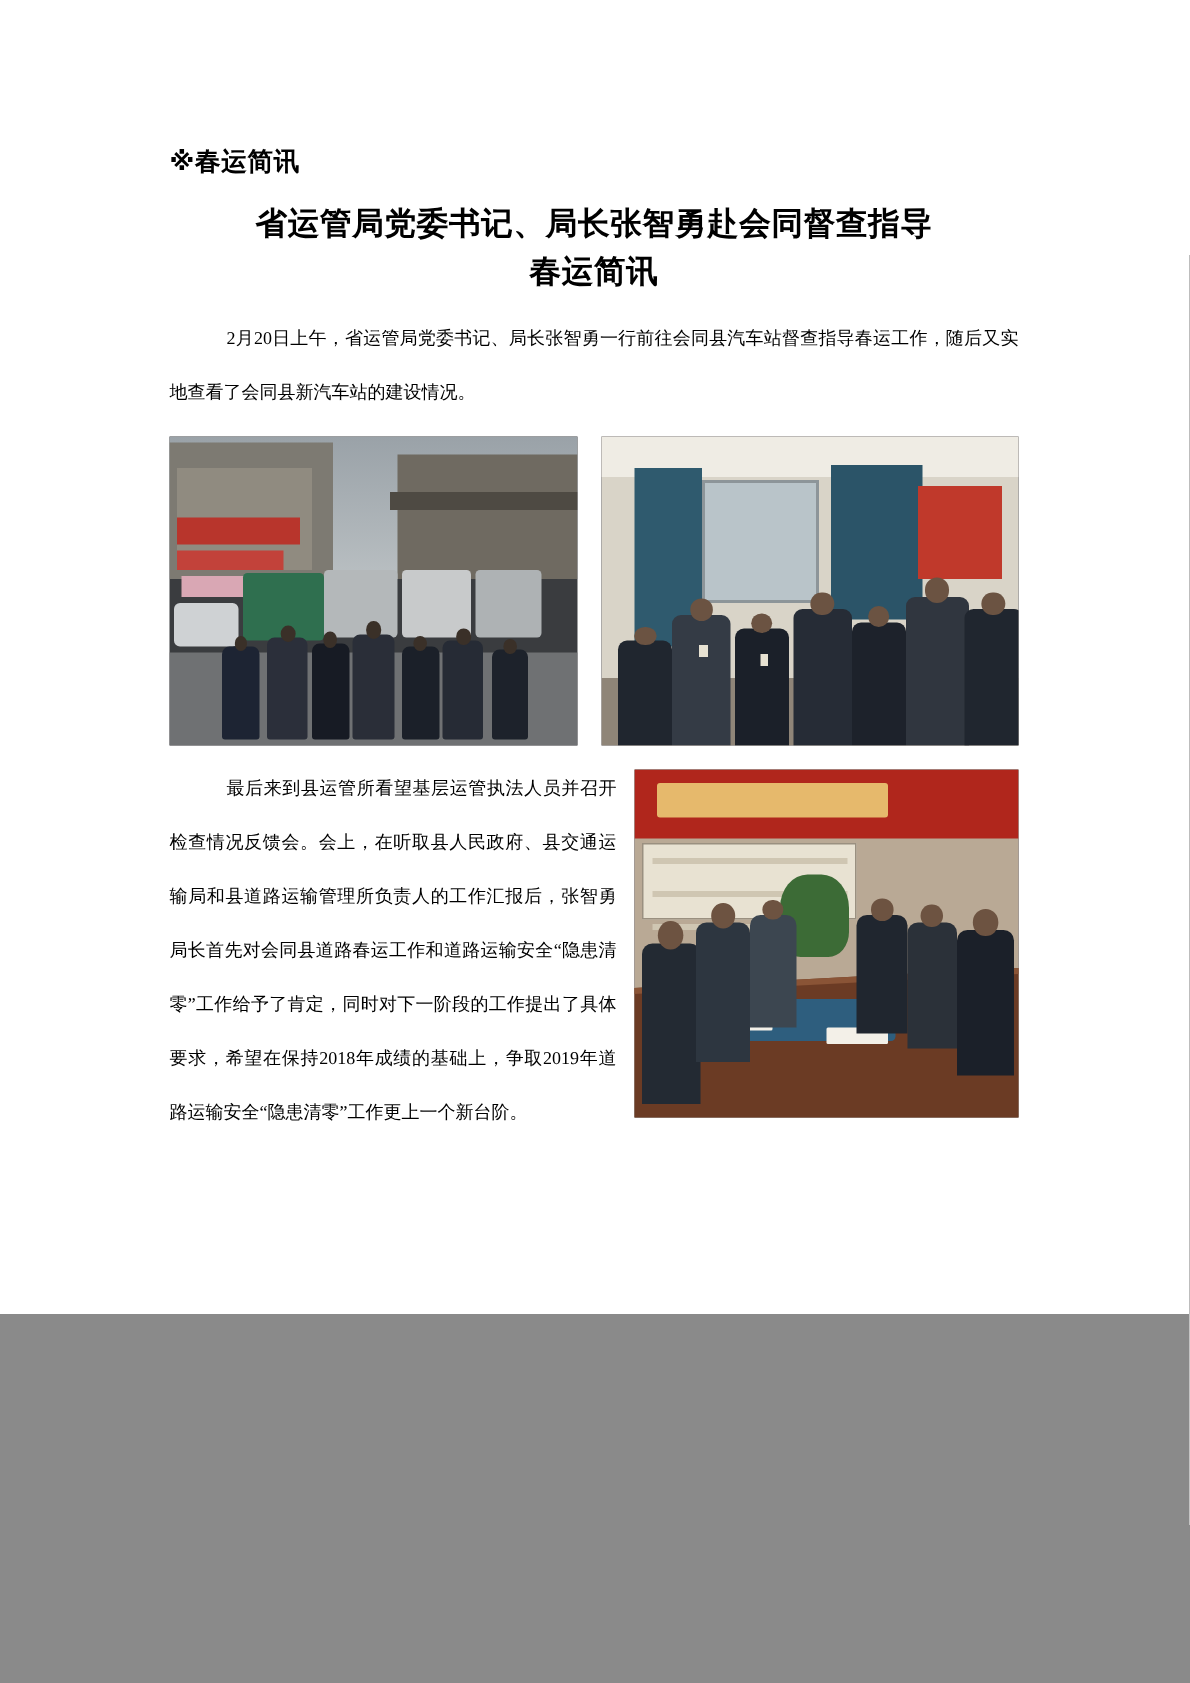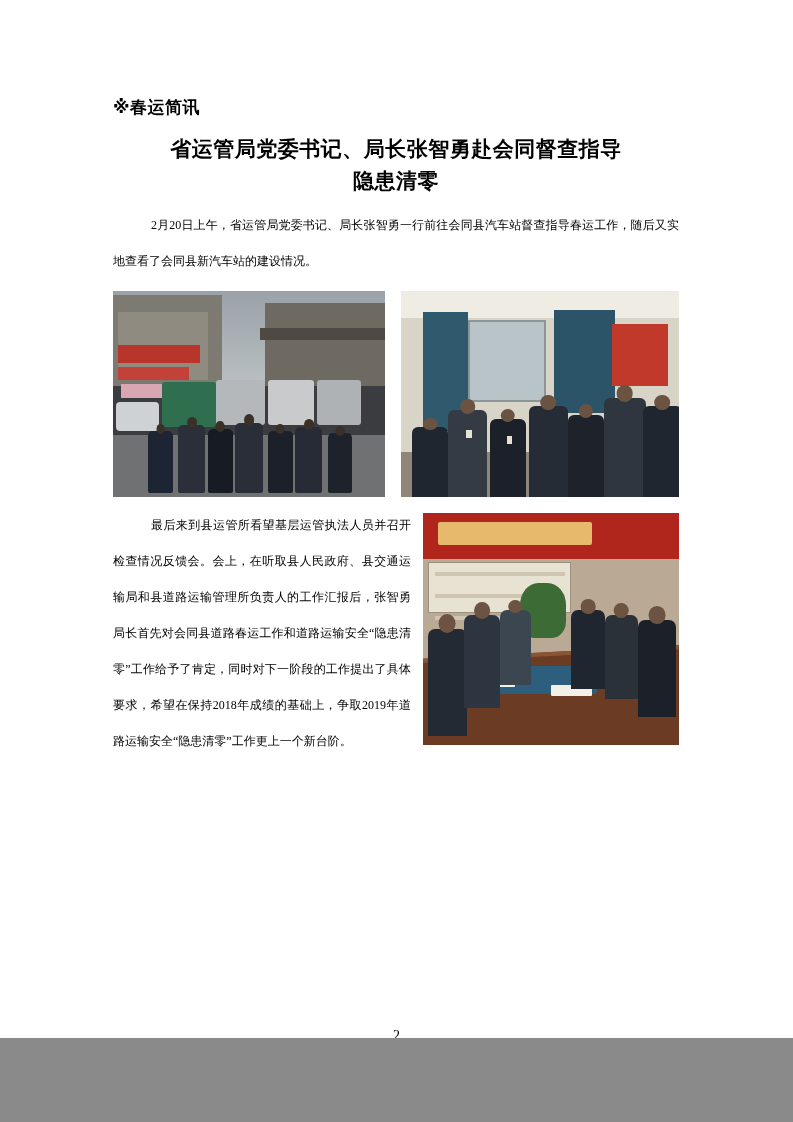--- a/index.html
+++ b/index.html
@@ -6,21 +6,21 @@
     margin: 0;
     padding: 0;
     background: #8a8a8a;
   }
   body {
     font-family: "Liberation Serif", "DejaVu Serif", serif;
   }
   .page {
     position: relative;
     width: 793px;
-    height: 1038px;
+    height: 876px;
     background: #ffffff;
     margin: 0 auto;
     overflow: hidden;
     box-sizing: border-box;
     text-decoration: underline;
   }
   .content {
     position: absolute;
     left: 113px;
     top: 96px;
@@ -143,21 +143,21 @@
 </head>
 <body>
 
 <div class="page">
   <div class="content">
 
     <div class="tag-line">※春运简讯</div>
 
     <div class="doc-title">
       <span class="line1">省运管局党委书记、局长张智勇赴会同督查指导</span>
-      <span class="line2">隐患清零</span>
+      <span class="line2">春运简讯</span>
     </div>
 
     <p class="body-text para1">2月20日上午，省运管局党委书记、局长张智勇一行前往会同县汽车站督查指导春运工作，随后又实地查看了会同县新汽车站的建设情况。</p>
 
     <div class="photo-row">
 
       <div class="photo photo-a">
         <div class="pa-sky"></div>
         <div class="pa-bldgR"></div>
         <div class="pa-roof"></div>

